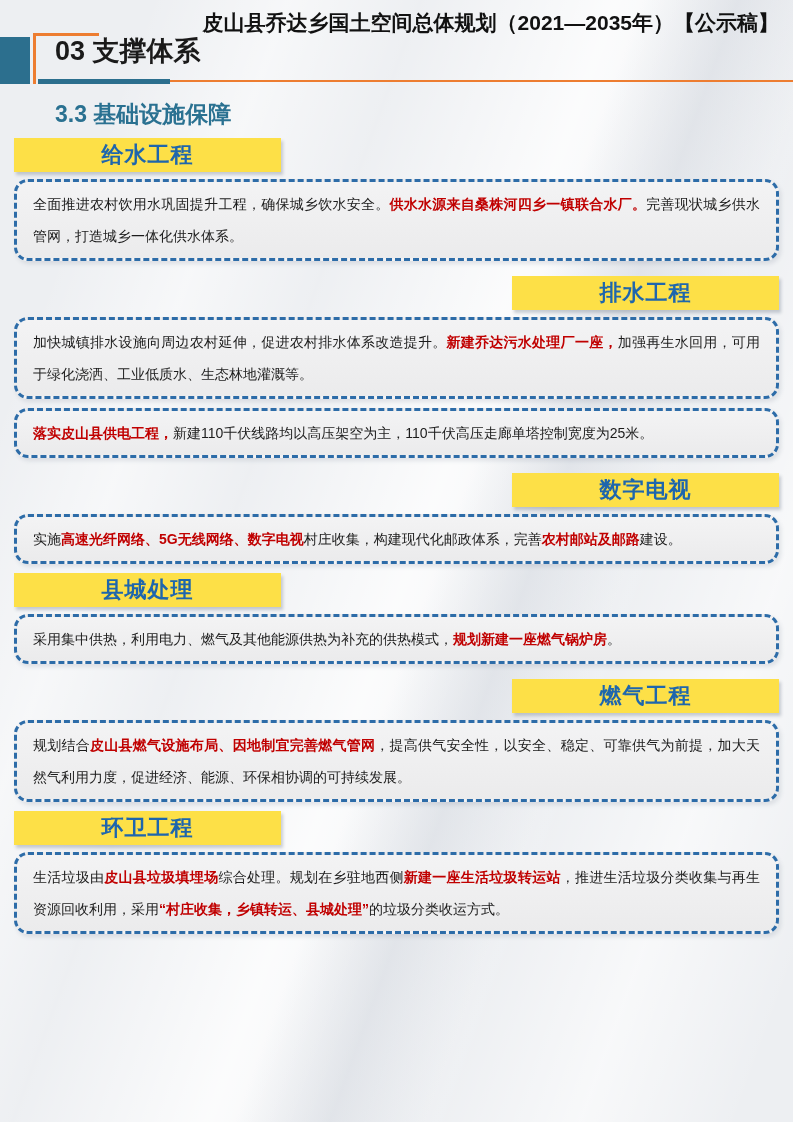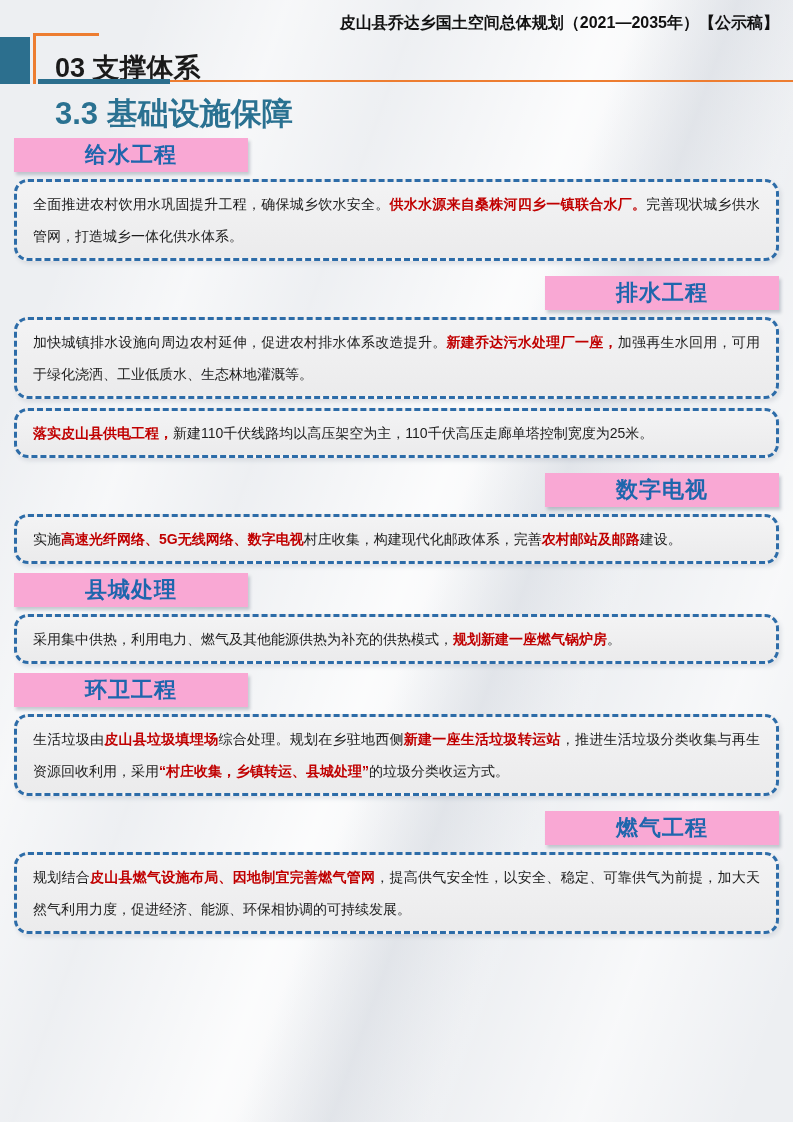--- a/index.html
+++ b/index.html
@@ -21,42 +21,42 @@
     background:linear-gradient(90deg,rgba(195,201,211,0) 0%,rgba(195,201,211,.38) 50%,rgba(195,201,211,0) 100%);}
   .swoosh.s4{top:-200px;left:620px;width:300px;height:1600px;transform:rotate(20deg);
     background:linear-gradient(90deg,rgba(255,255,255,0) 0%,rgba(255,255,255,.6) 50%,rgba(255,255,255,0) 100%);}
 
   .content{position:relative;z-index:1;}
 
   
   .doc-title{
     padding:12px 14px 0 0;
     text-align:right;
-    font-size:16px;font-weight:bold;color:#111;
+    font-size:21px;font-weight:bold;color:#111;
     height:21px;line-height:21px;
   }
 
   
   .chapter{position:relative;height:56px;}
   .chapter-block{position:absolute;left:0;top:4px;width:30px;height:47px;background:#2c6f8e;}
   .corner-v{position:absolute;left:33px;top:0;width:3px;height:51px;background:#ed7d31;}
   .corner-h{position:absolute;left:33px;top:0;width:66px;height:3px;background:#ed7d31;}
-  .chapter-title{position:absolute;left:55px;top:17px;font-size:27px;font-weight:bold;color:#1a1a1a;white-space:nowrap;}
+  .chapter-title{position:absolute;left:55px;top:0;font-size:27px;font-weight:bold;color:#1a1a1a;white-space:nowrap;}
   .bar-teal{position:absolute;left:38px;top:46px;width:132px;height:5px;background:#2c6f8e;}
   .bar-orange{position:absolute;left:170px;top:47px;right:0;height:2px;background:#ed7d31;}
 
   
-  .section-title{margin:9px 0 0 55px;font-size:31px;font-weight:bold;color:#2a7191;height:32px;line-height:32px;}
+  .section-title{margin:9px 0 0 55px;font-size:23px;font-weight:bold;color:#2a7191;height:32px;line-height:32px;}
 
   
   .sec{margin-bottom:9px;}
   .sec:first-of-type .banner{margin-top:8px;}
   .banner{
-    width:234px;height:34px;line-height:34px;
-    background:#f9a8d4;
+    width:267px;height:34px;line-height:34px;
+    background:#fde047;
     text-align:center;
     margin:0 0 7px 14px;
     box-shadow:2px 3px 3px rgba(55,70,95,.25);
   }
   .sec.right .banner{margin-left:auto;margin-right:14px;margin-top:15px;}
   .banner-label{font-size:22px;font-weight:bold;color:#1e66ad;letter-spacing:1px;}
   .box{
     margin:0 14px;
     border:3px dashed #2d6ca8;
     border-radius:14px;
@@ -131,31 +131,31 @@
 
   <section class="sec left">
     <div class="banner">
       <span class="banner-label">县城处理</span>
     </div>
     <div class="box">
       <p class="box-text"><span class="seg">采用集中供热，利用电力、燃气及其他能源供热为补充的供热模式，</span><span class="seg red">规划新建一座燃气锅炉房</span><span class="seg">。</span></p>
     </div>
   </section>
 
+  <section class="sec right">
+    <div class="banner">
+      <span class="banner-label">燃气工程</span>
+    </div>
+    <div class="box">
+      <p class="box-text"><span class="seg">规划结合</span><span class="seg red">皮山县燃气设施布局、因地制宜完善燃气管网</span><span class="seg">，提高供气安全性，以安全、稳定、可靠供气为前提，加大天然气利用力度，促进经济、能源、环保相协调的可持续发展。</span></p>
+    </div>
+  </section>
+
   <section class="sec left">
     <div class="banner">
       <span class="banner-label">环卫工程</span>
     </div>
     <div class="box">
       <p class="box-text"><span class="seg">生活垃圾由</span><span class="seg red">皮山县垃圾填埋场</span><span class="seg">综合处理。规划在乡驻地西侧</span><span class="seg red">新建一座生活垃圾转运站</span><span class="seg">，推进生活垃圾分类收集与再生资源回收利用，采用</span><span class="seg red">“村庄收集，乡镇转运、县城处理”</span><span class="seg">的垃圾分类收运方式。</span></p>
     </div>
   </section>
 
-  <section class="sec right">
-    <div class="banner">
-      <span class="banner-label">燃气工程</span>
-    </div>
-    <div class="box">
-      <p class="box-text"><span class="seg">规划结合</span><span class="seg red">皮山县燃气设施布局、因地制宜完善燃气管网</span><span class="seg">，提高供气安全性，以安全、稳定、可靠供气为前提，加大天然气利用力度，促进经济、能源、环保相协调的可持续发展。</span></p>
-    </div>
-  </section>
-
 </div>
 
 </body></html>

